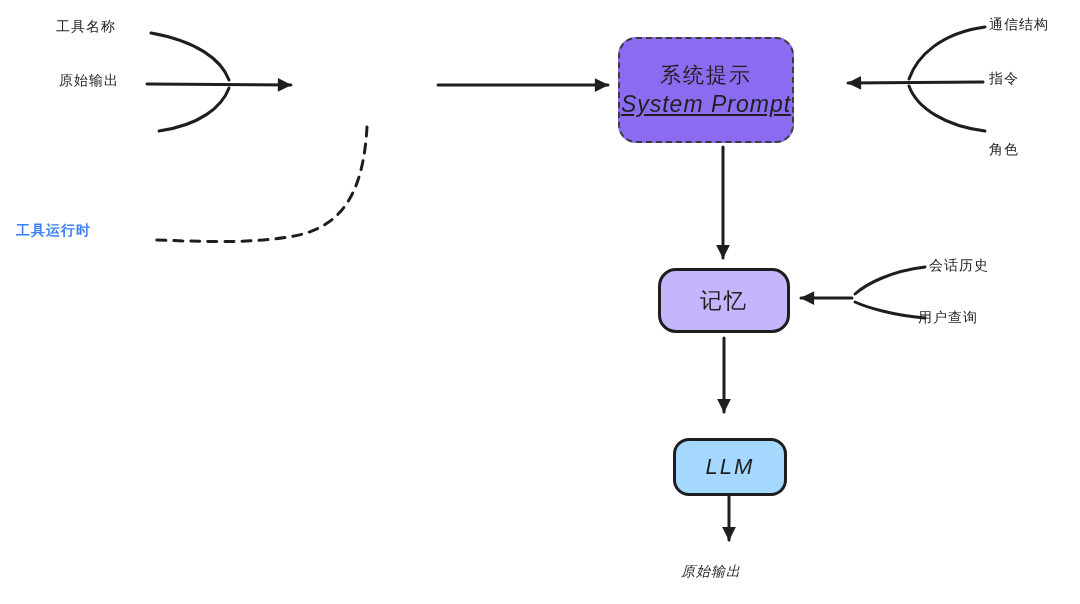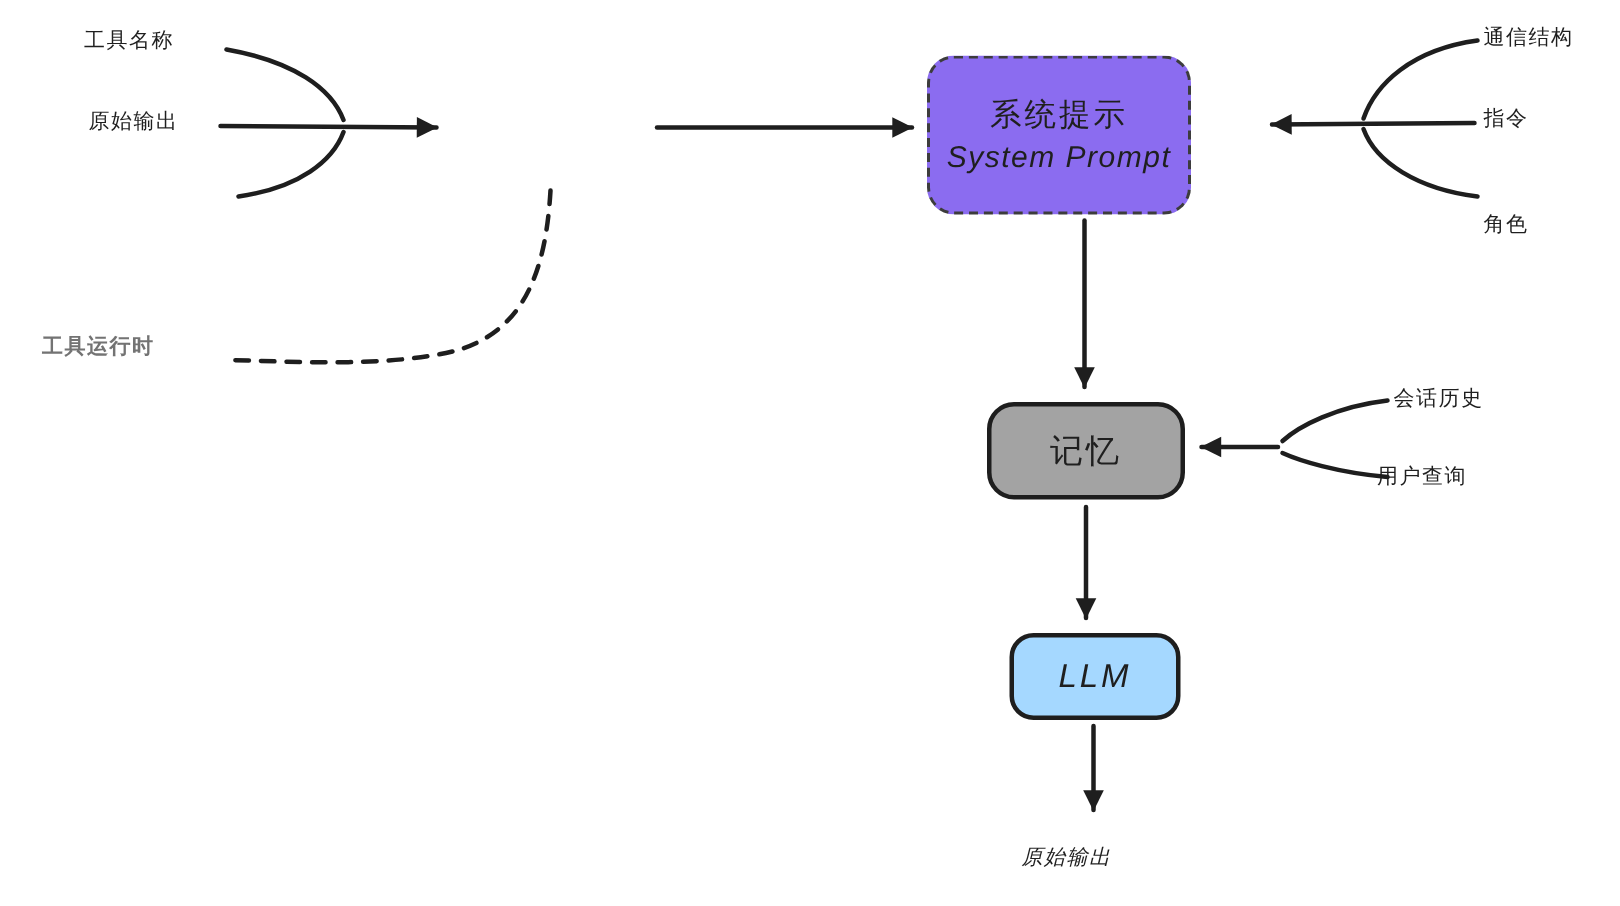--- a/index.html
+++ b/index.html
@@ -36,21 +36,21 @@
     font-size: 22px;
     font-weight: 500;
     letter-spacing: 2px;
     text-align: center;
   }
   .node-tool   { left: 305px; top: 55px;  width: 130px; height: 63px;  border: 3px solid; border-radius: 16px; }
   .node-system { left: 618px; top: 37px;  width: 176px; height: 106px; border: 2px dashed; border-radius: 18px; }
   .node-memory { left: 658px; top: 268px; width: 132px; height: 65px;  border: 3px solid; border-radius: 18px; }
   .node-llm    { left: 673px; top: 422px; width: 114px; height: 58px;  border: 3px solid; border-radius: 16px; font-style: italic; }
   .node-system .zh { font-size: 21px; line-height: 1.4; }
-  .node-system .en { font-size: 20px; line-height: 1.3; font-style: italic; letter-spacing: 1px; }
+  .node-system .en { font-size: 23px; line-height: 1.3; font-style: italic; letter-spacing: 1px; text-decoration: underline; }
 </style>
 </head>
 <body>
 
 <div class="canvas">
 
   <svg class="wires" viewBox="0 0 1080 604">
     <defs>
       <marker id="ah" viewBox="0 0 12 12" markerUnits="userSpaceOnUse" markerWidth="15" markerHeight="15" refX="11" refY="6" orient="auto">
         <path d="M0.5 0.5 L11.5 6 L0.5 11.5 Z" fill="#1e1e1e"></path>
@@ -73,38 +73,38 @@
 
     <path class="wire" d="M723 147 L723 258" marker-end="url(#ah)"></path>
     <path class="wire" d="M724 338 L724 412" marker-end="url(#ah)"></path>
     <path class="wire" d="M729 484 L729 540" marker-end="url(#ah)"></path>
 
     <path class="wire dashed" d="M367 127 C364 178 351 221 303 234 C258 245 196 241 153 240"></path>
   </svg>
 
   <div class="lbl" style="left:56px; top:19px;">工具名称</div>
   <div class="lbl" style="left:59px; top:73px;">原始输出</div>
-  <div class="lbl orange" style="left: 28px; top: 223px; color: #737373;">工具运行时</div>
+  <div class="lbl orange" style="left: 16px; top: 223px; color: #3b82f6;">工具运行时</div>
 
   <div class="lbl" style="left:989px; top:17px;">通信结构</div>
   <div class="lbl" style="left:989px; top:71px;">指令</div>
   <div class="lbl" style="left:989px; top:123px;margin-top:19px;">角色</div>
 
   <div class="lbl" style="left:929px; top:258px;">会话历史</div>
   <div class="lbl" style="left:918px; top:310px;">用户查询</div>
 
   <div class="lbl" style="left:681px; top:564px;font-style:italic;">原始输出</div>
 
 
   <div class="node node-system" style="background-color: rgb(139, 108, 240); border-color: rgb(60, 60, 60);">
     <span class="zh">系统提示</span>
     <span class="en">System Prompt</span>
   </div>
 
-  <div class="node node-memory" style="background-color: #a3a3a3; border-color: rgb(30, 30, 30);">
+  <div class="node node-memory" style="background-color: #c4b5fd; border-color: rgb(30, 30, 30);">
     <span>记忆</span>
   </div>
 
-  <div class="node node-llm" style="background-color: rgb(165, 216, 255); border-color: rgb(30, 30, 30);">
+  <div class="node node-llm" style="background-color: rgb(165, 216, 255); border-color: rgb(30, 30, 30); margin-top: 16px;">
     <span>LLM</span>
   </div>
 
 </div>
 
 </body></html>

